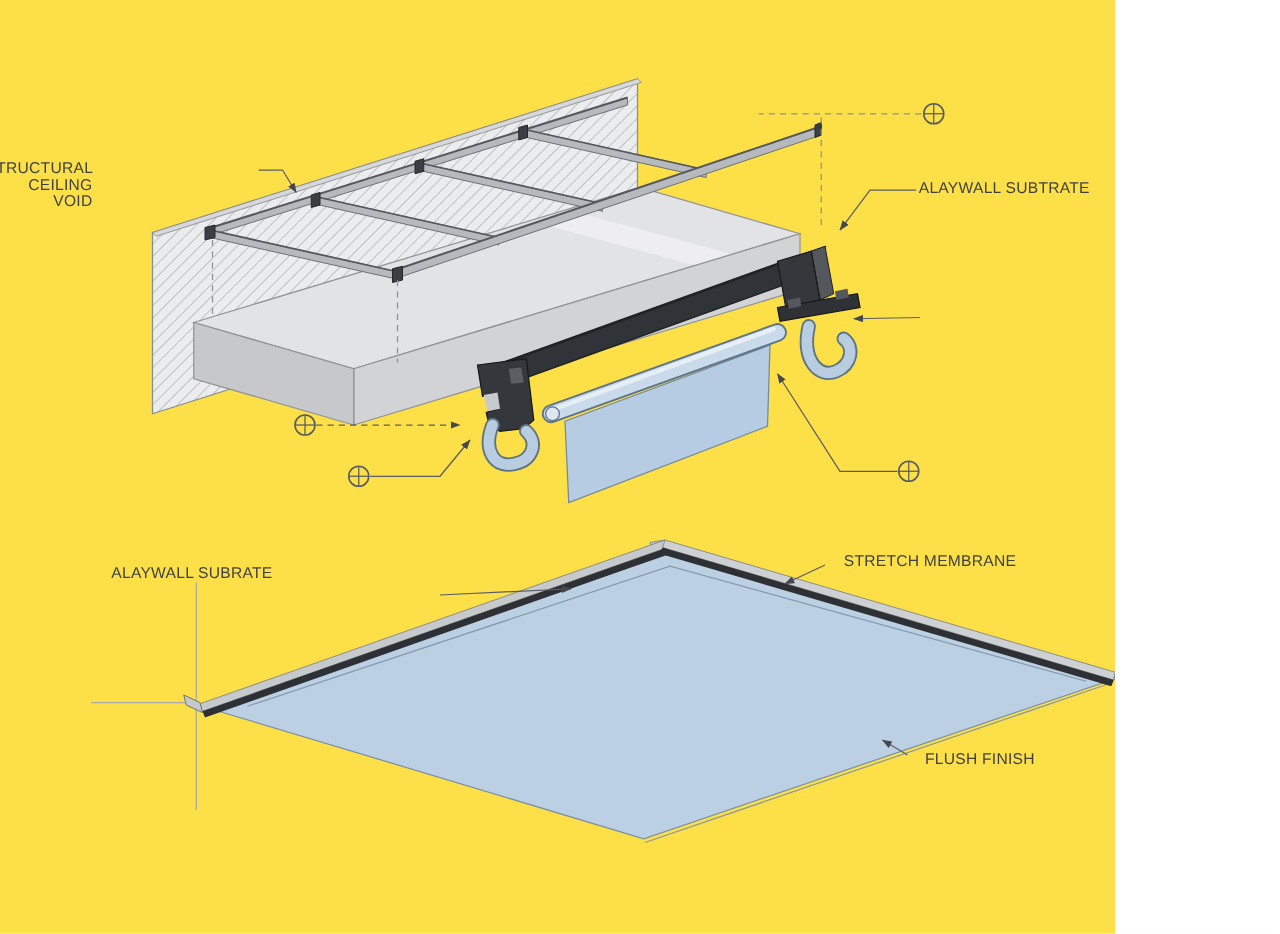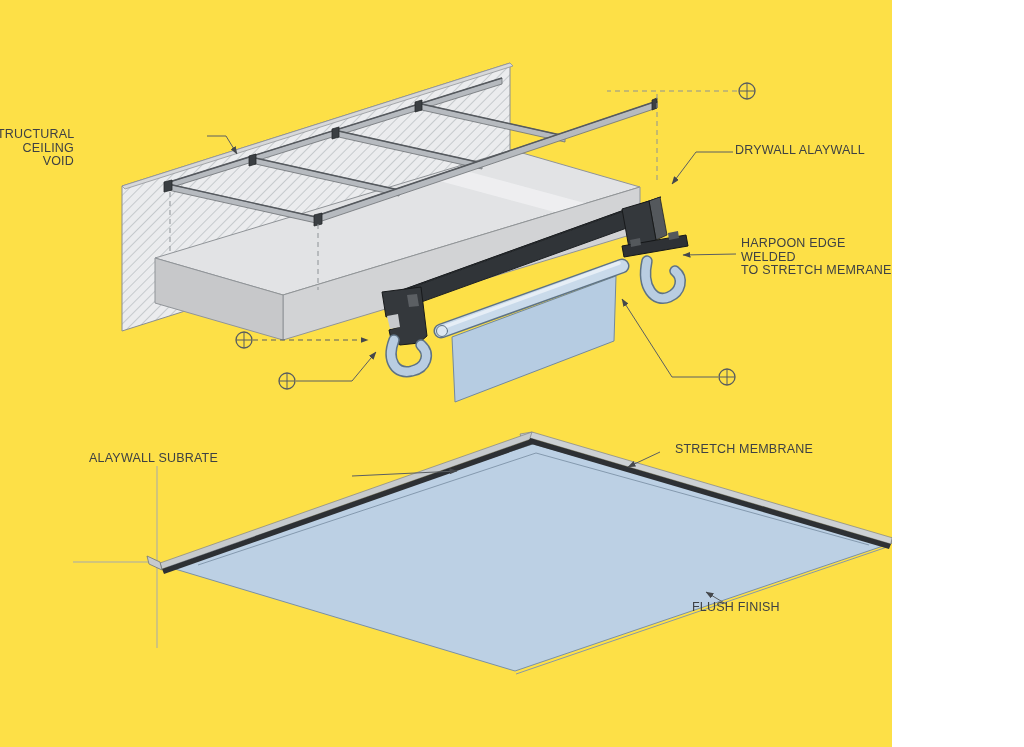--- a/index.html
+++ b/index.html
@@ -170,24 +170,22 @@
 
   <g stroke="#5a5e62" stroke-width="1" fill="none">
     <path d="M352,476 L457,471" marker-end="url(#arw)"></path>
     <path d="M660,452 L628,467" marker-end="url(#arw)"></path>
     <path d="M726,604 L706,592" marker-end="url(#arw)"></path>
   </g>
 </svg>
 
 <div class="lbl r" style="right:818px;top:128px;">STRUCTURAL CEILING VOID</div>
 
-<div class="lbl" style="left:735px;top:144px;">DRYWALL ALAYWALL</div>
+<div class="lbl" style="left:735px;top:144px;">ALAYWALL SUBTRATE</div>
 
-<div class="lbl" style="left:741px;top:237px;">HARPOON EDGE WELDED
-TO STRETCH MEMRANE</div>
 
 <div class="lbl r" style="right:674px;top:452px;">ALAYWALL SUBRATE</div>
 
 <div class="lbl" style="left:663px;top:443px;margin-left:12px;">STRETCH MEMBRANE</div>
 
-<div class="lbl" style="left:692px;top:601px;">FLUSH FINISH</div>
+<div class="lbl" style="left:740px;top:601px;">FLUSH FINISH</div>
 
 </div>
 
 </body></html>

